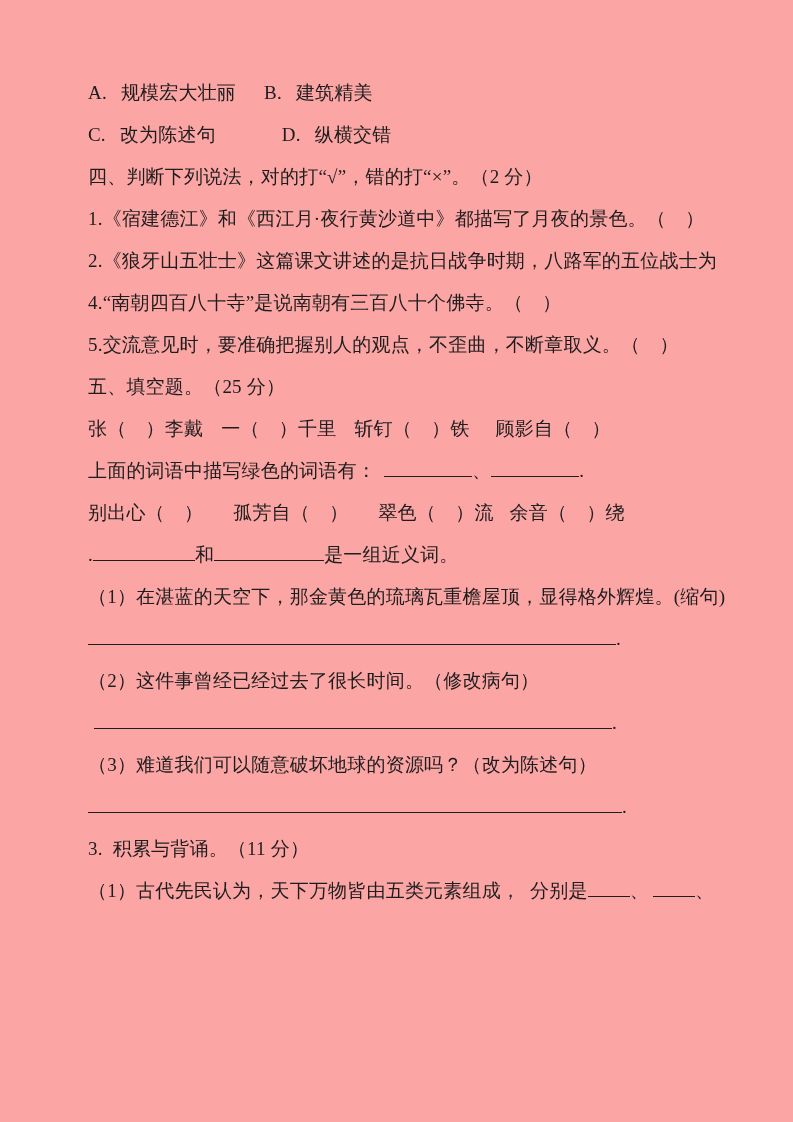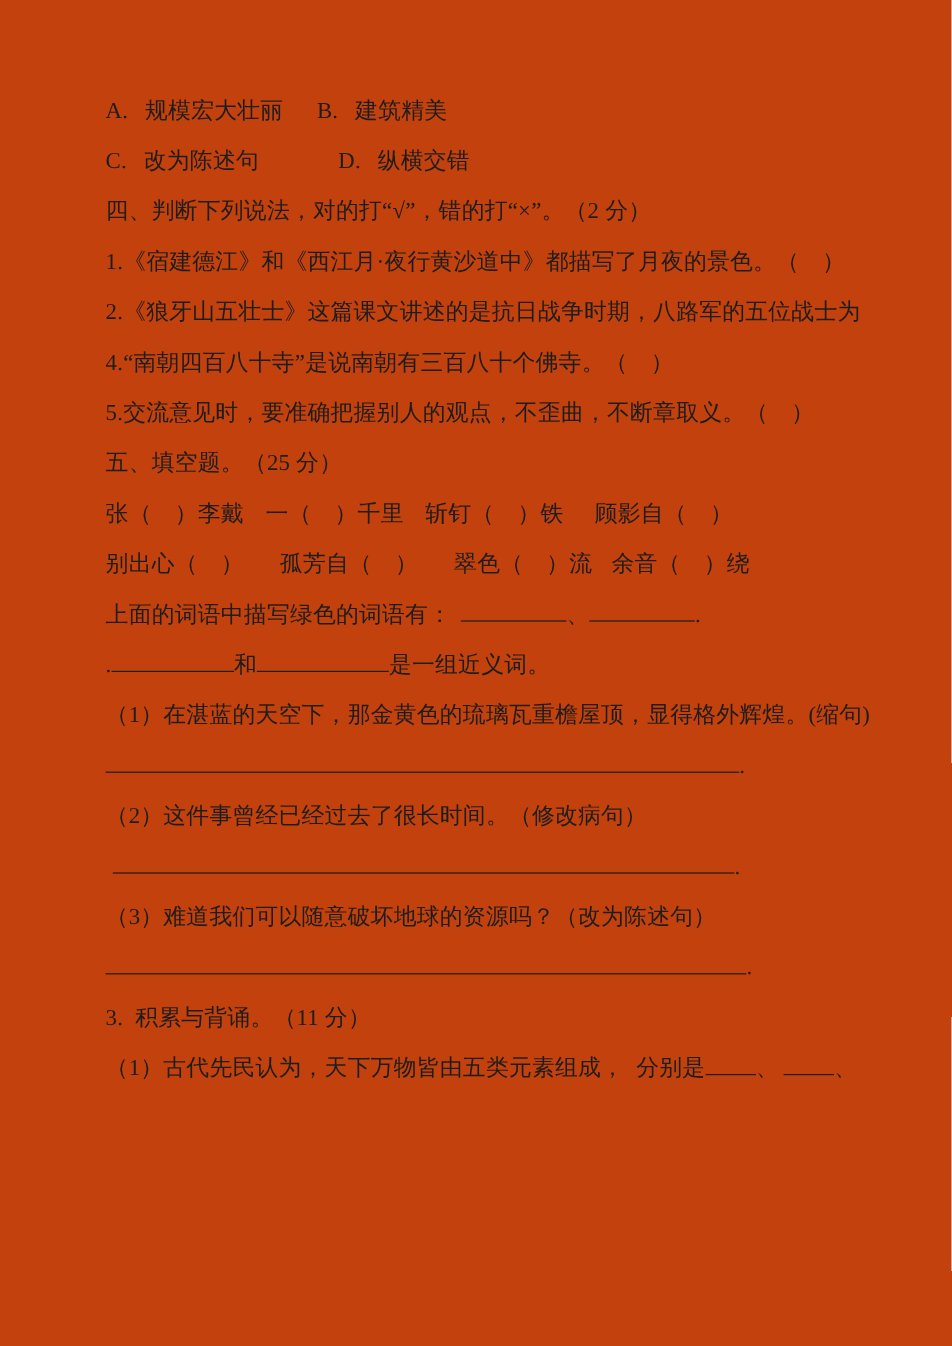--- a/index.html
+++ b/index.html
@@ -4,21 +4,21 @@
 <style>
   html, body {
     margin: 0;
     padding: 0;
     background: #ffffff;
   }
   .page {
     position: relative;
     width: 793px;
     height: 1122px;
-    background: #c2410c;
+    background: #fca5a5;
     overflow: hidden;
     font-family: "Liberation Serif", "DejaVu Serif", serif;
     color: #1d1d1d;
   }
   .doc {
     position: absolute;
     left: 88px;
     top: 72px;
     width: 665px;
   }
@@ -47,22 +47,22 @@
   <div class="doc">
       <div class="line"><span>A.</span><span class="gap" style="width: 14px;"></span><span>规模宏大壮丽</span><span class="gap" style="width: 28px;"></span><span>B.</span><span class="gap" style="width: 14px;"></span><span>建筑精美</span></div>
       <div class="line"><span>C.</span><span class="gap" style="width: 14px;"></span><span>改为陈述句</span><span class="gap" style="width: 66px;"></span><span>D.</span><span class="gap" style="width: 14px;"></span><span>纵横交错</span></div>
       <div class="line"><span>四、判断下列说法，对的打“√”，错的打“×”。（2 分）</span></div>
       <div class="line"><span>1.《宿建德江》和《西江月·夜行黄沙道中》都描写了月夜的景色。（　）</span></div>
       <div class="line"><span>2.《狼牙山五壮士》这篇课文讲述的是抗日战争时期，八路军的五位战士为</span></div>
       <div class="line"><span>4.“南朝四百八十寺”是说南朝有三百八十个佛寺。（　）</span></div>
       <div class="line"><span>5.交流意见时，要准确把握别人的观点，不歪曲，不断章取义。（　）</span></div>
       <div class="line"><span>五、填空题。（25 分）</span></div>
       <div class="line"><span>张（　）李戴</span><span class="gap" style="width: 18px;"></span><span>一（　）千里</span><span class="gap" style="width: 18px;"></span><span>斩钉（　）铁</span><span class="gap" style="width: 26px;"></span><span>顾影自（　）</span></div>
+      <div class="line"><span>上面的词语中描写绿色的词语有：</span><span class="gap" style="width: 8px;"></span><span class="blank" style="width: 88px;"></span><span>、</span><span class="blank" style="width: 88px;"></span><span>.</span></div>
       <div class="line"><span>别出心（　）</span><span class="gap" style="width: 30px;"></span><span>孤芳自（　）</span><span class="gap" style="width: 30px;"></span><span>翠色（　）流</span><span class="gap" style="width: 16px;"></span><span>余音（　）绕</span></div>
-      <div class="line"><span>上面的词语中描写绿色的词语有：</span><span class="gap" style="width: 8px;"></span><span class="blank" style="width: 88px;"></span><span>、</span><span class="blank" style="width: 88px;"></span><span>.</span></div>
       <div class="line"><span>.</span><span class="blank" style="width: 102px;"></span><span>和</span><span class="blank" style="width: 110px;"></span><span>是一组近义词。</span></div>
       <div class="line"><span>（1）在湛蓝的天空下，那金黄色的琉璃瓦重檐屋顶，显得格外辉煌。(缩句)</span></div>
       <div class="line"><span class="blank" style="width: 528px;"></span><span>.</span></div>
       <div class="line"><span>（2）这件事曾经已经过去了很长时间。（修改病句）</span></div>
       <div class="line"><span class="gap" style="width: 6px;"></span><span class="blank" style="width: 518px;"></span><span>.</span></div>
       <div class="line"><span>（3）难道我们可以随意破坏地球的资源吗？（改为陈述句）</span></div>
       <div class="line"><span class="blank" style="width: 534px;"></span><span>.</span></div>
       <div class="line"><span>3.</span><span class="gap" style="width: 10px;"></span><span>积累与背诵。（11 分）</span></div>
       <div class="line"><span>（1）古代先民认为，天下万物皆由五类元素组成，</span><span class="gap" style="width: 10px;"></span><span>分别是</span><span class="blank" style="width: 42px;"></span><span>、</span><span class="gap" style="width: 4px;"></span><span class="blank" style="width: 42px;"></span><span>、</span></div>
     </div>

